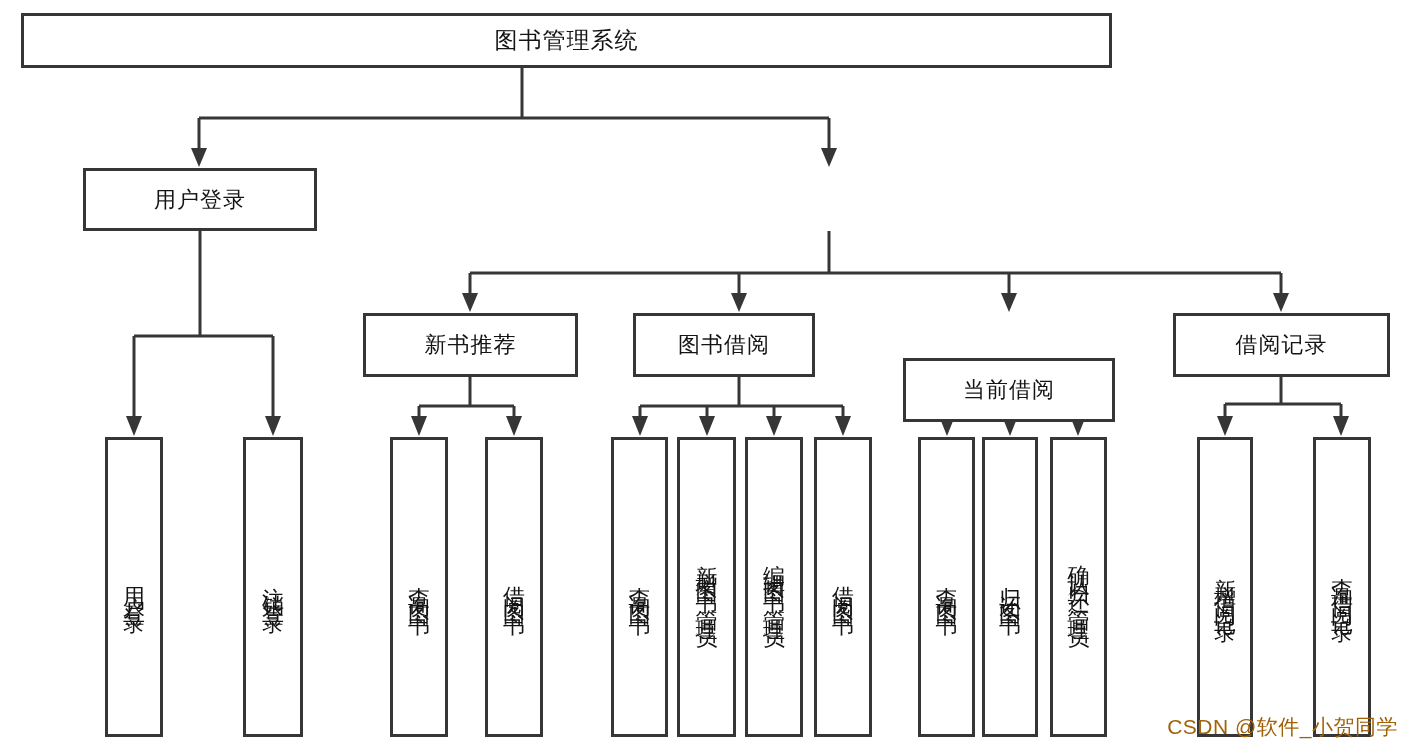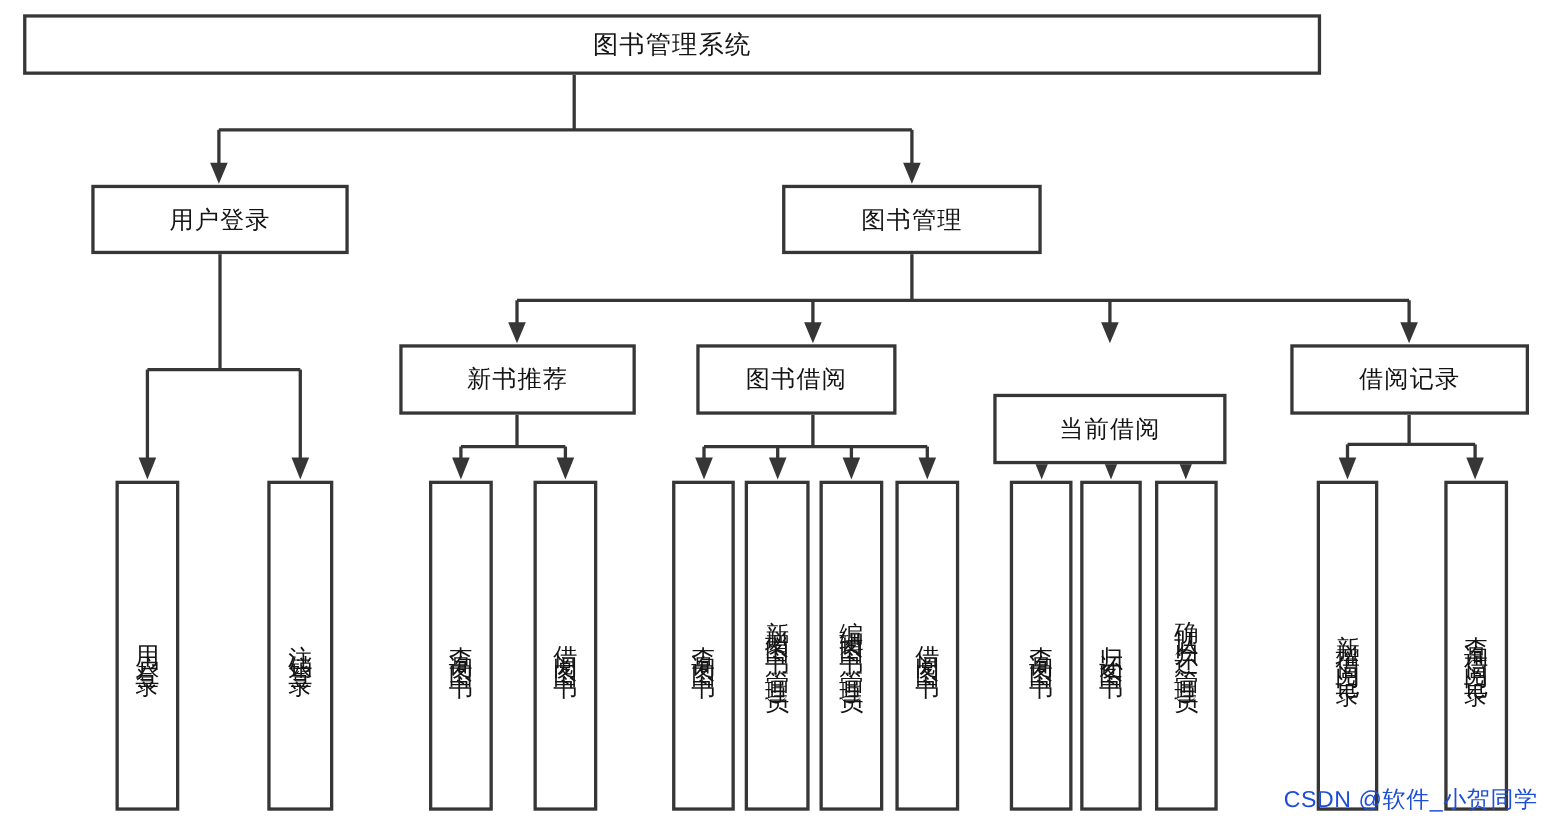--- a/index.html
+++ b/index.html
@@ -37,21 +37,21 @@
     font-size: 22px;
     line-height: 1.0;
     letter-spacing: 9px;
   }
   .watermark {
     position: absolute;
     right: 7px;
     top: 713px;
     font-size: 21px;
     letter-spacing: 0.5px;
-    color: #1d4ed8;
+    color: #a16207;
     white-space: nowrap;
   }
 </style>
 </head>
 <body>
 
 <div class="canvas">
 
   <svg class="connectors" width="1405" height="747" viewBox="0 0 1405 747">
 
@@ -108,24 +108,23 @@
       <polygon points="1070,416 1086,416 1078,436"></polygon>
 
     <line x1="1281" y1="377" x2="1281" y2="404"></line>
     <line x1="1225" y1="404" x2="1341" y2="404"></line>
     <line x1="1225" y1="404" x2="1225" y2="418"></line>
       <polygon points="1217,416 1233,416 1225,436"></polygon>
     <line x1="1341" y1="404" x2="1341" y2="418"></line>
       <polygon points="1333,416 1349,416 1341,436"></polygon>
   </svg>
 
-  <div class="node h-node root-node" style="left:21px; top:13px; width:1180px; height:55px;">图书管理系统</div>
+  <div class="node h-node root-node" style="left:21px; top:13px; width:1091px; height:55px;">图书管理系统</div>
 
   <div class="node h-node" style="left:83px; top:168px; width:234px; height:63px;">用户登录</div>
-  <div class="node h-node" style="left:711px; top:168px; width:236px; height:63px;">图书管理</div>
 
   <div class="node h-node" style="left:363px; top:313px; width:215px; height:64px;">新书推荐</div>
   <div class="node h-node" style="left:633px; top:313px; width:182px; height:64px;">图书借阅</div>
   <div class="node h-node" style="left:903px; top:313px; width:212px; height:64px;margin-top:45px;">当前借阅</div>
   <div class="node h-node" style="left:1173px; top:313px; width:217px; height:64px;">借阅记录</div>
 
   <div class="node v-node" style="left:105px; top:437px; width:58px; height:300px;">用户登录</div>
   <div class="node v-node" style="left:243px; top:437px; width:60px; height:300px;">注销登录</div>
 
   <div class="node v-node" style="left:390px; top:437px; width:58px; height:300px;">查询图书</div>

